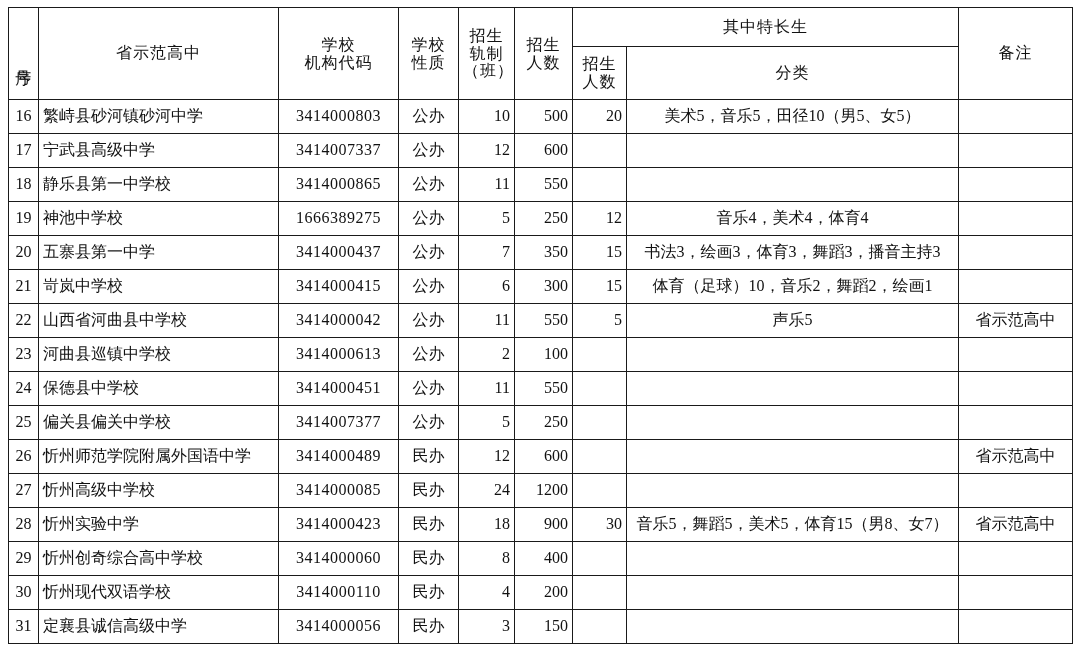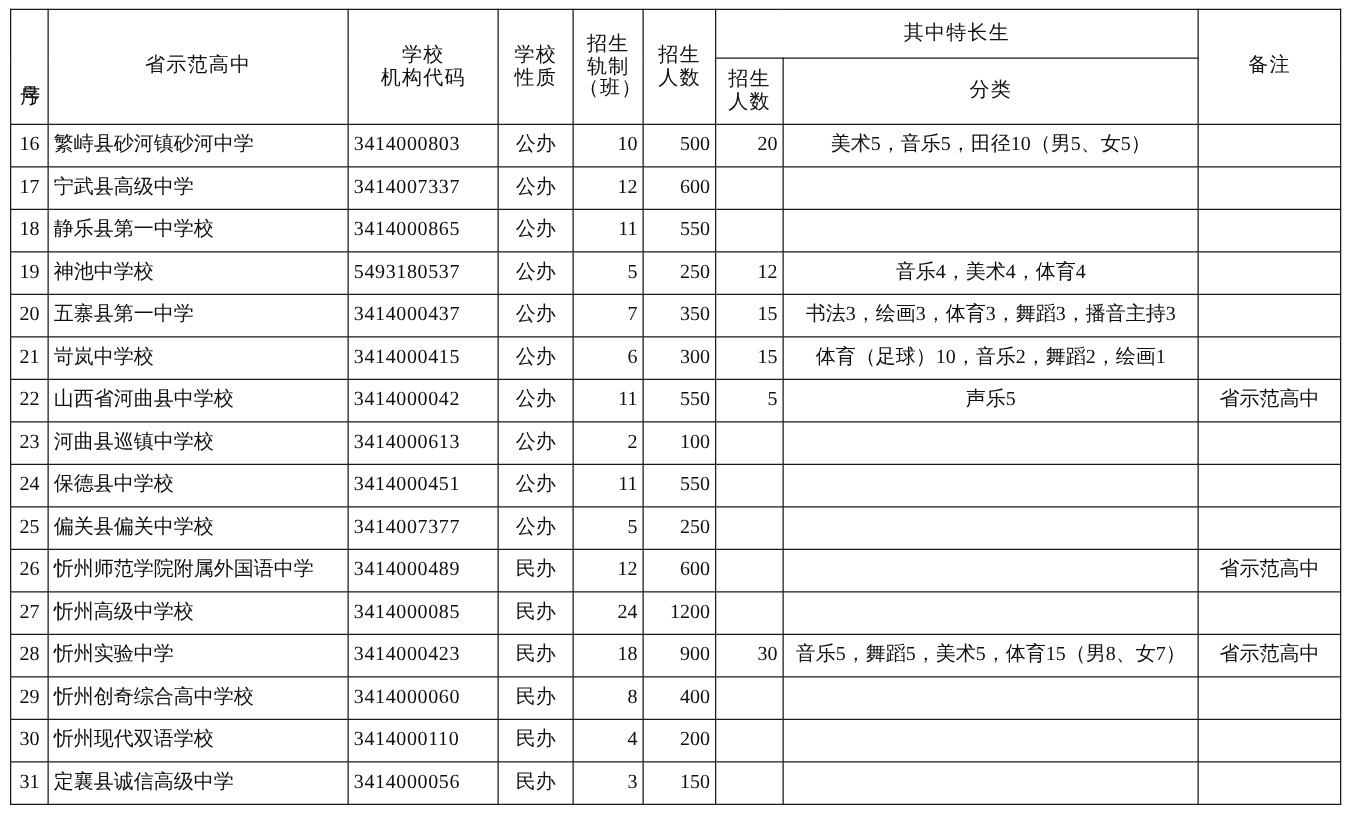--- a/index.html
+++ b/index.html
@@ -44,21 +44,21 @@
   .hdr-vert {
     font-size: 17px;
     text-align: center;
     letter-spacing: 1px;
   }
   .two-line {
     line-height: 1.22;
   }
   .seq { text-align: center; font-size: 16px; }
   .name { text-align: left; padding-left: 10px; font-size: 16px; white-space: nowrap; margin-top: 36px; }
-  .code { text-align: left; font-size: 16px; letter-spacing: 0.5px; }
+  .code { text-align: center; font-size: 16px; letter-spacing: 0.5px; }
   .kind { text-align: center; font-size: 16px; margin-top: 20px; }
   .num { text-align: right; font-size: 16px; }
   .cls { text-align: center; padding-left: 8px; font-size: 16px; white-space: nowrap; }
   .note { text-align: center; font-size: 16px; white-space: nowrap; }
   .row td { height: 33px; }
   .hdr-row-1 td { height: 38px; }
   .hdr-row-2 td { height: 52px; }
   .vert-stack {
     display: block;
     line-height: 1.1;
@@ -143,21 +143,21 @@
         <td class="kind">公办</td>
         <td class="num">11</td>
         <td class="num">550</td>
         <td class="num"></td>
         <td class="cls"></td>
         <td class="note"></td>
       </tr>
       <tr class="row">
         <td class="seq">19</td>
         <td class="name">神池中学校</td>
-        <td class="code">5493180537</td>
+        <td class="code">1666389275</td>
         <td class="kind">公办</td>
         <td class="num">5</td>
         <td class="num">250</td>
         <td class="num">12</td>
         <td class="cls">音乐4，美术4，体育4</td>
         <td class="note"></td>
       </tr>
       <tr class="row">
         <td class="seq">20</td>
         <td class="name">五寨县第一中学</td>

